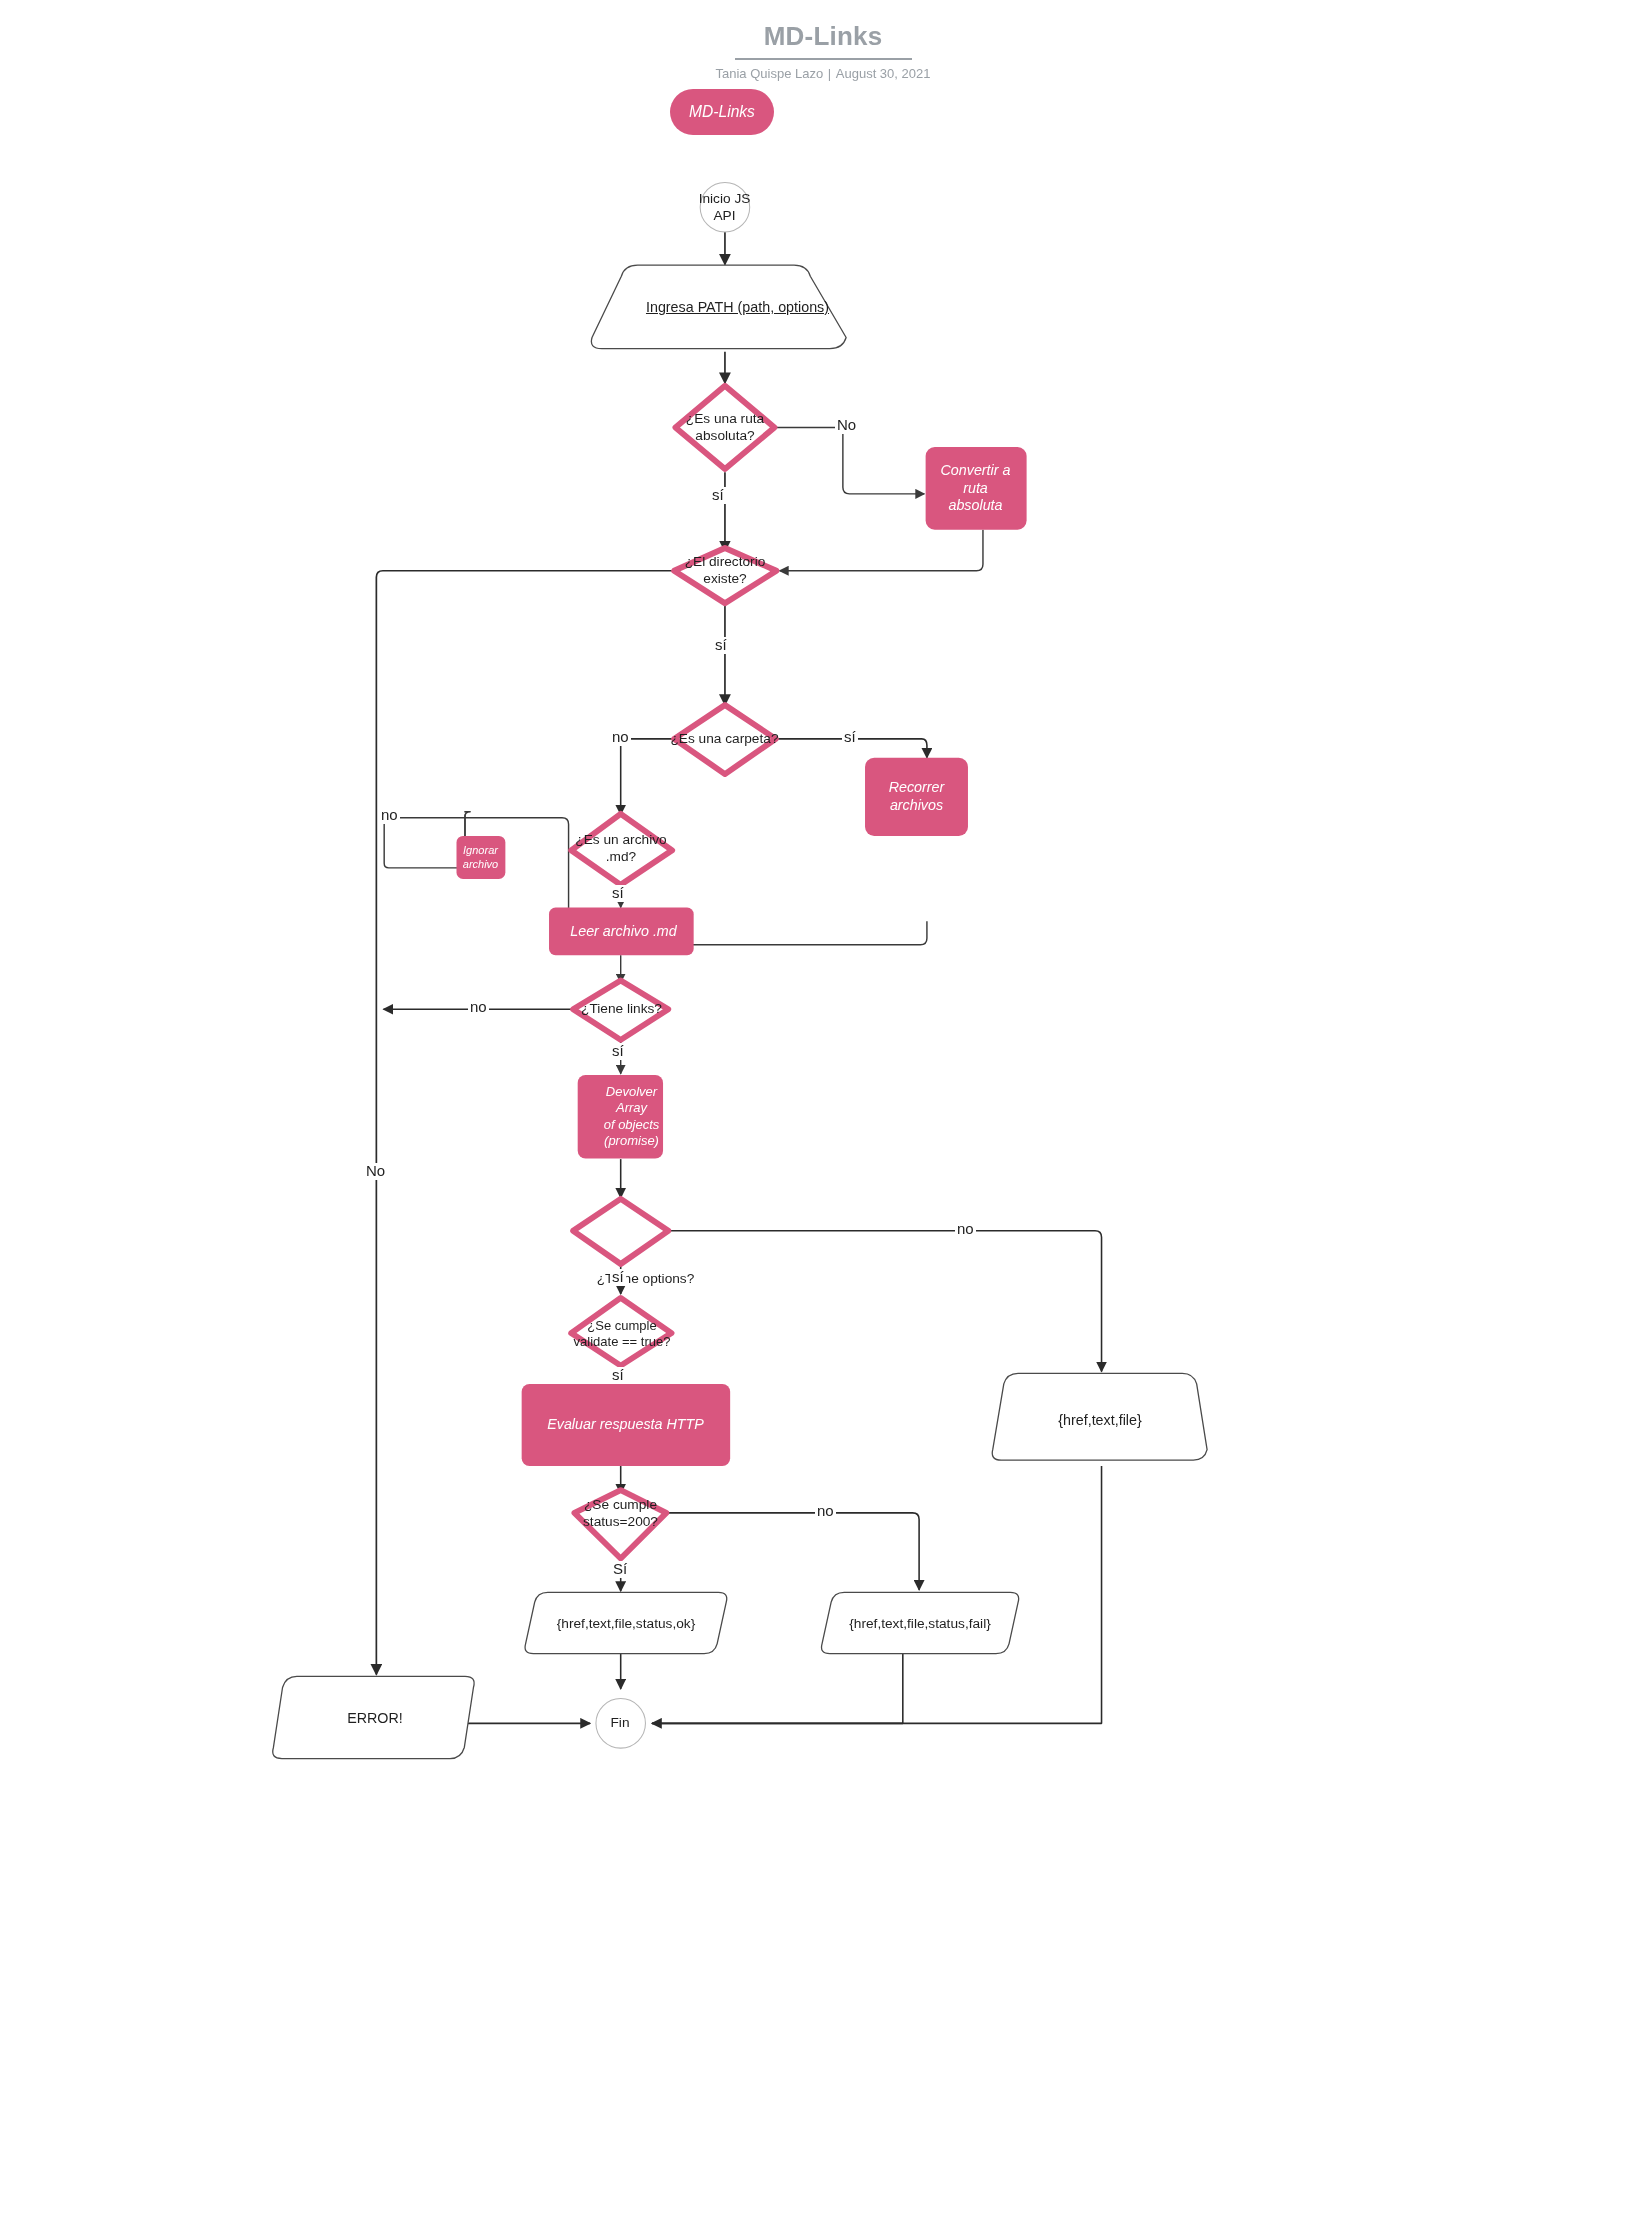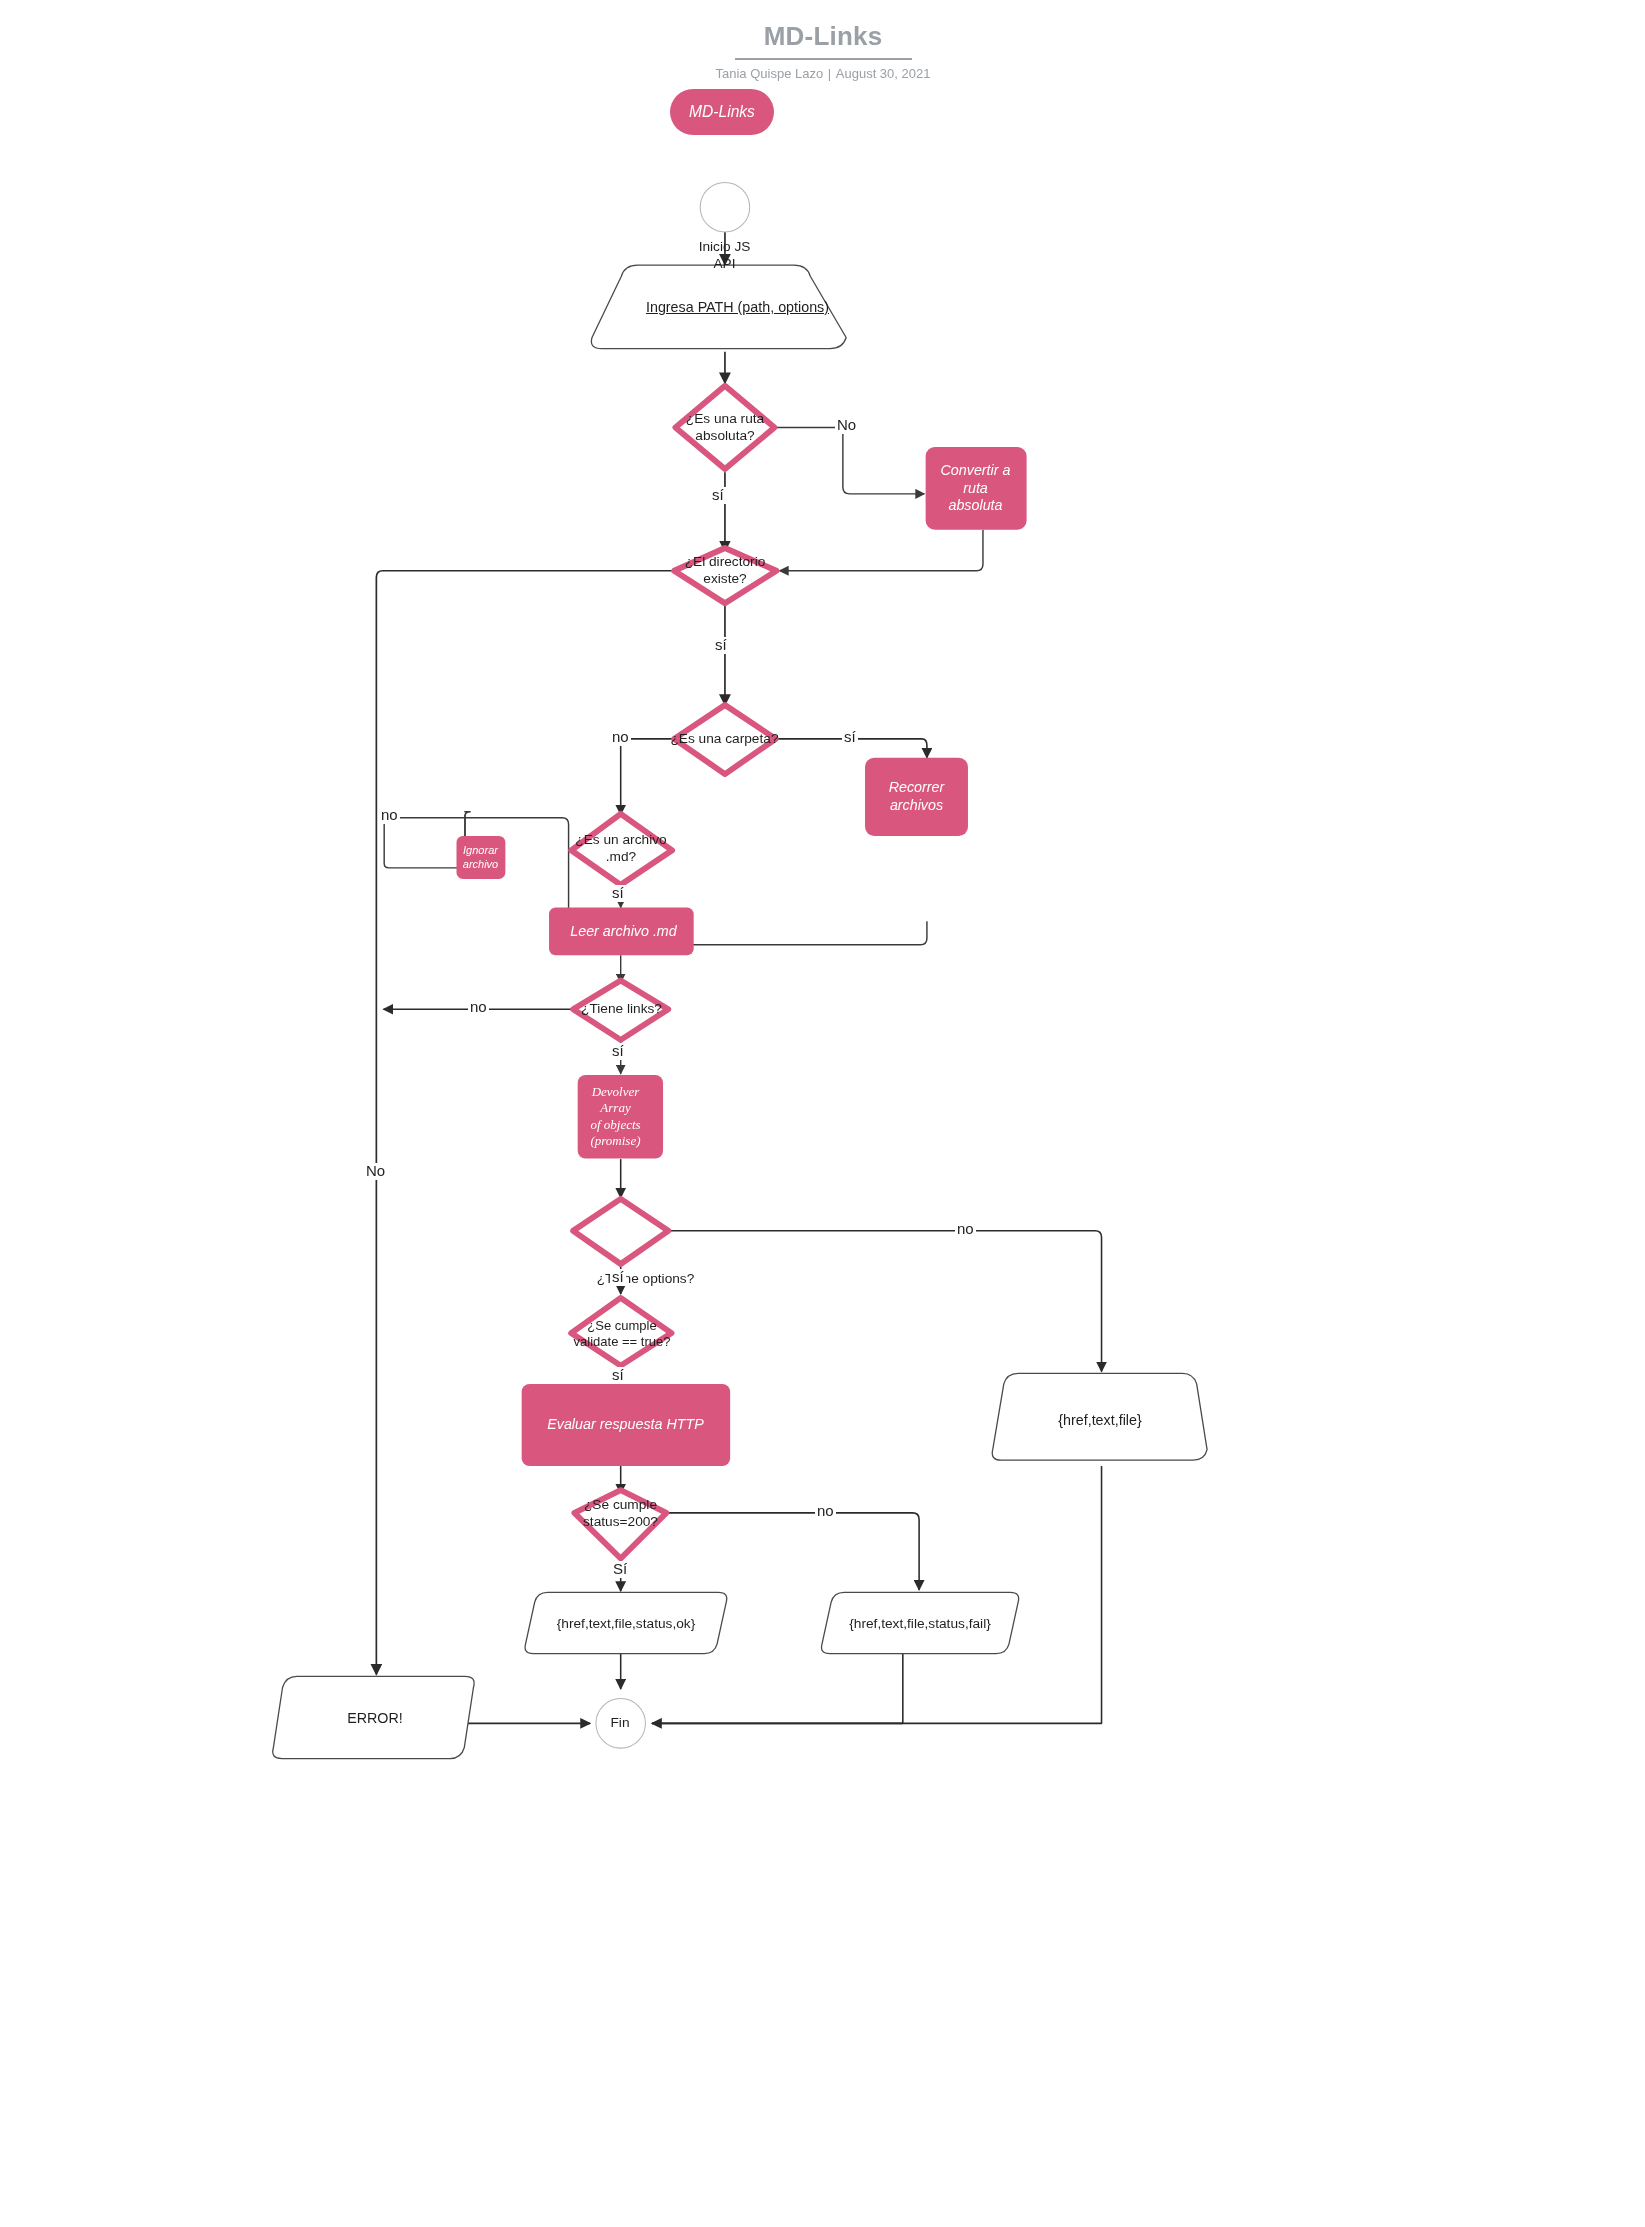--- a/index.html
+++ b/index.html
@@ -243,21 +243,21 @@
       <path d="M455,2573 Q438,2573 433,2590 L419,2682 Q414,2699 432,2699 L690,2699 Q707,2699 712,2682 L726,2590 Q731,2573 713,2573 Z" fill="#ffffff" stroke="#4a4a4a" stroke-width="2"></path>
 
       <circle cx="1112" cy="318" r="38" fill="#ffffff" stroke="#b5b5b5" stroke-width="1.6"></circle>
       <circle cx="952" cy="2645" r="38" fill="#ffffff" stroke="#b5b5b5" stroke-width="1.6"></circle>
 
     </g>
   </svg>
 
   <div class="node pill" style="left:670px; top:89px; width:104px; height:46px;">MD-Links</div>
 
-  <div class="diamond-label" style="left:679px; top:188px; width:91px; height:39px; flex-direction:column;margin-top:48px;">
+  <div class="diamond-label" style="left:679px; top:188px; width:91px; height:39px; flex-direction:column;">
     <span>Inicio JS</span>
     <span>API</span>
   </div>
 
   <div class="para-label" style="left:630px; top:287px; width:215px; height:40px;text-decoration:underline;">Ingresa PATH (path, options)</div>
 
   <div class="diamond-label" style="left:673px; top:408px; width:104px; height:40px; flex-direction:column;">
     <span>¿Es una ruta</span>
     <span>absoluta?</span>
   </div>
@@ -283,21 +283,21 @@
 
   <div class="node proc" style="left:456px; top:836px; width:49px; height:43px; flex-direction:column; font-size:11px; background:transparent; padding:0;">
     <span>Ignorar</span>
     <span>archivo</span>
   </div>
 
   <div class="node proc" style="left:537px; top:908px; width:145px; height:48px; background:transparent;margin-left:14px;">Leer archivo .md</div>
 
   <div class="diamond-label" style="left:575px; top:1000px; width:93px; height:19.6px;">¿Tiene links?</div>
 
-  <div class="node proc" style="left:573px; top:1075px; width:85px; height:83px; flex-direction:column; font-size:13px; background:transparent;font-family:Liberation Serif, serif;">
+  <div class="node proc" style="left:589px; top:1075px; width:85px; height:83px; flex-direction:column; font-size:13px; background:transparent;">
     <span>Devolver Array</span>
     <span>of objects</span>
     <span>(promise)</span>
   </div>
 
   <div class="diamond-label" style="left:596px; top:1222px; width:99px; height:19.6px;margin-top:48px;">¿Tiene options?</div>
 
   <div class="diamond-label" style="left:566px; top:1314px; width:112px; height:40px; flex-direction:column; font-size:13px;">
     <span>¿Se  cumple</span>
     <span>validate == true?</span>

